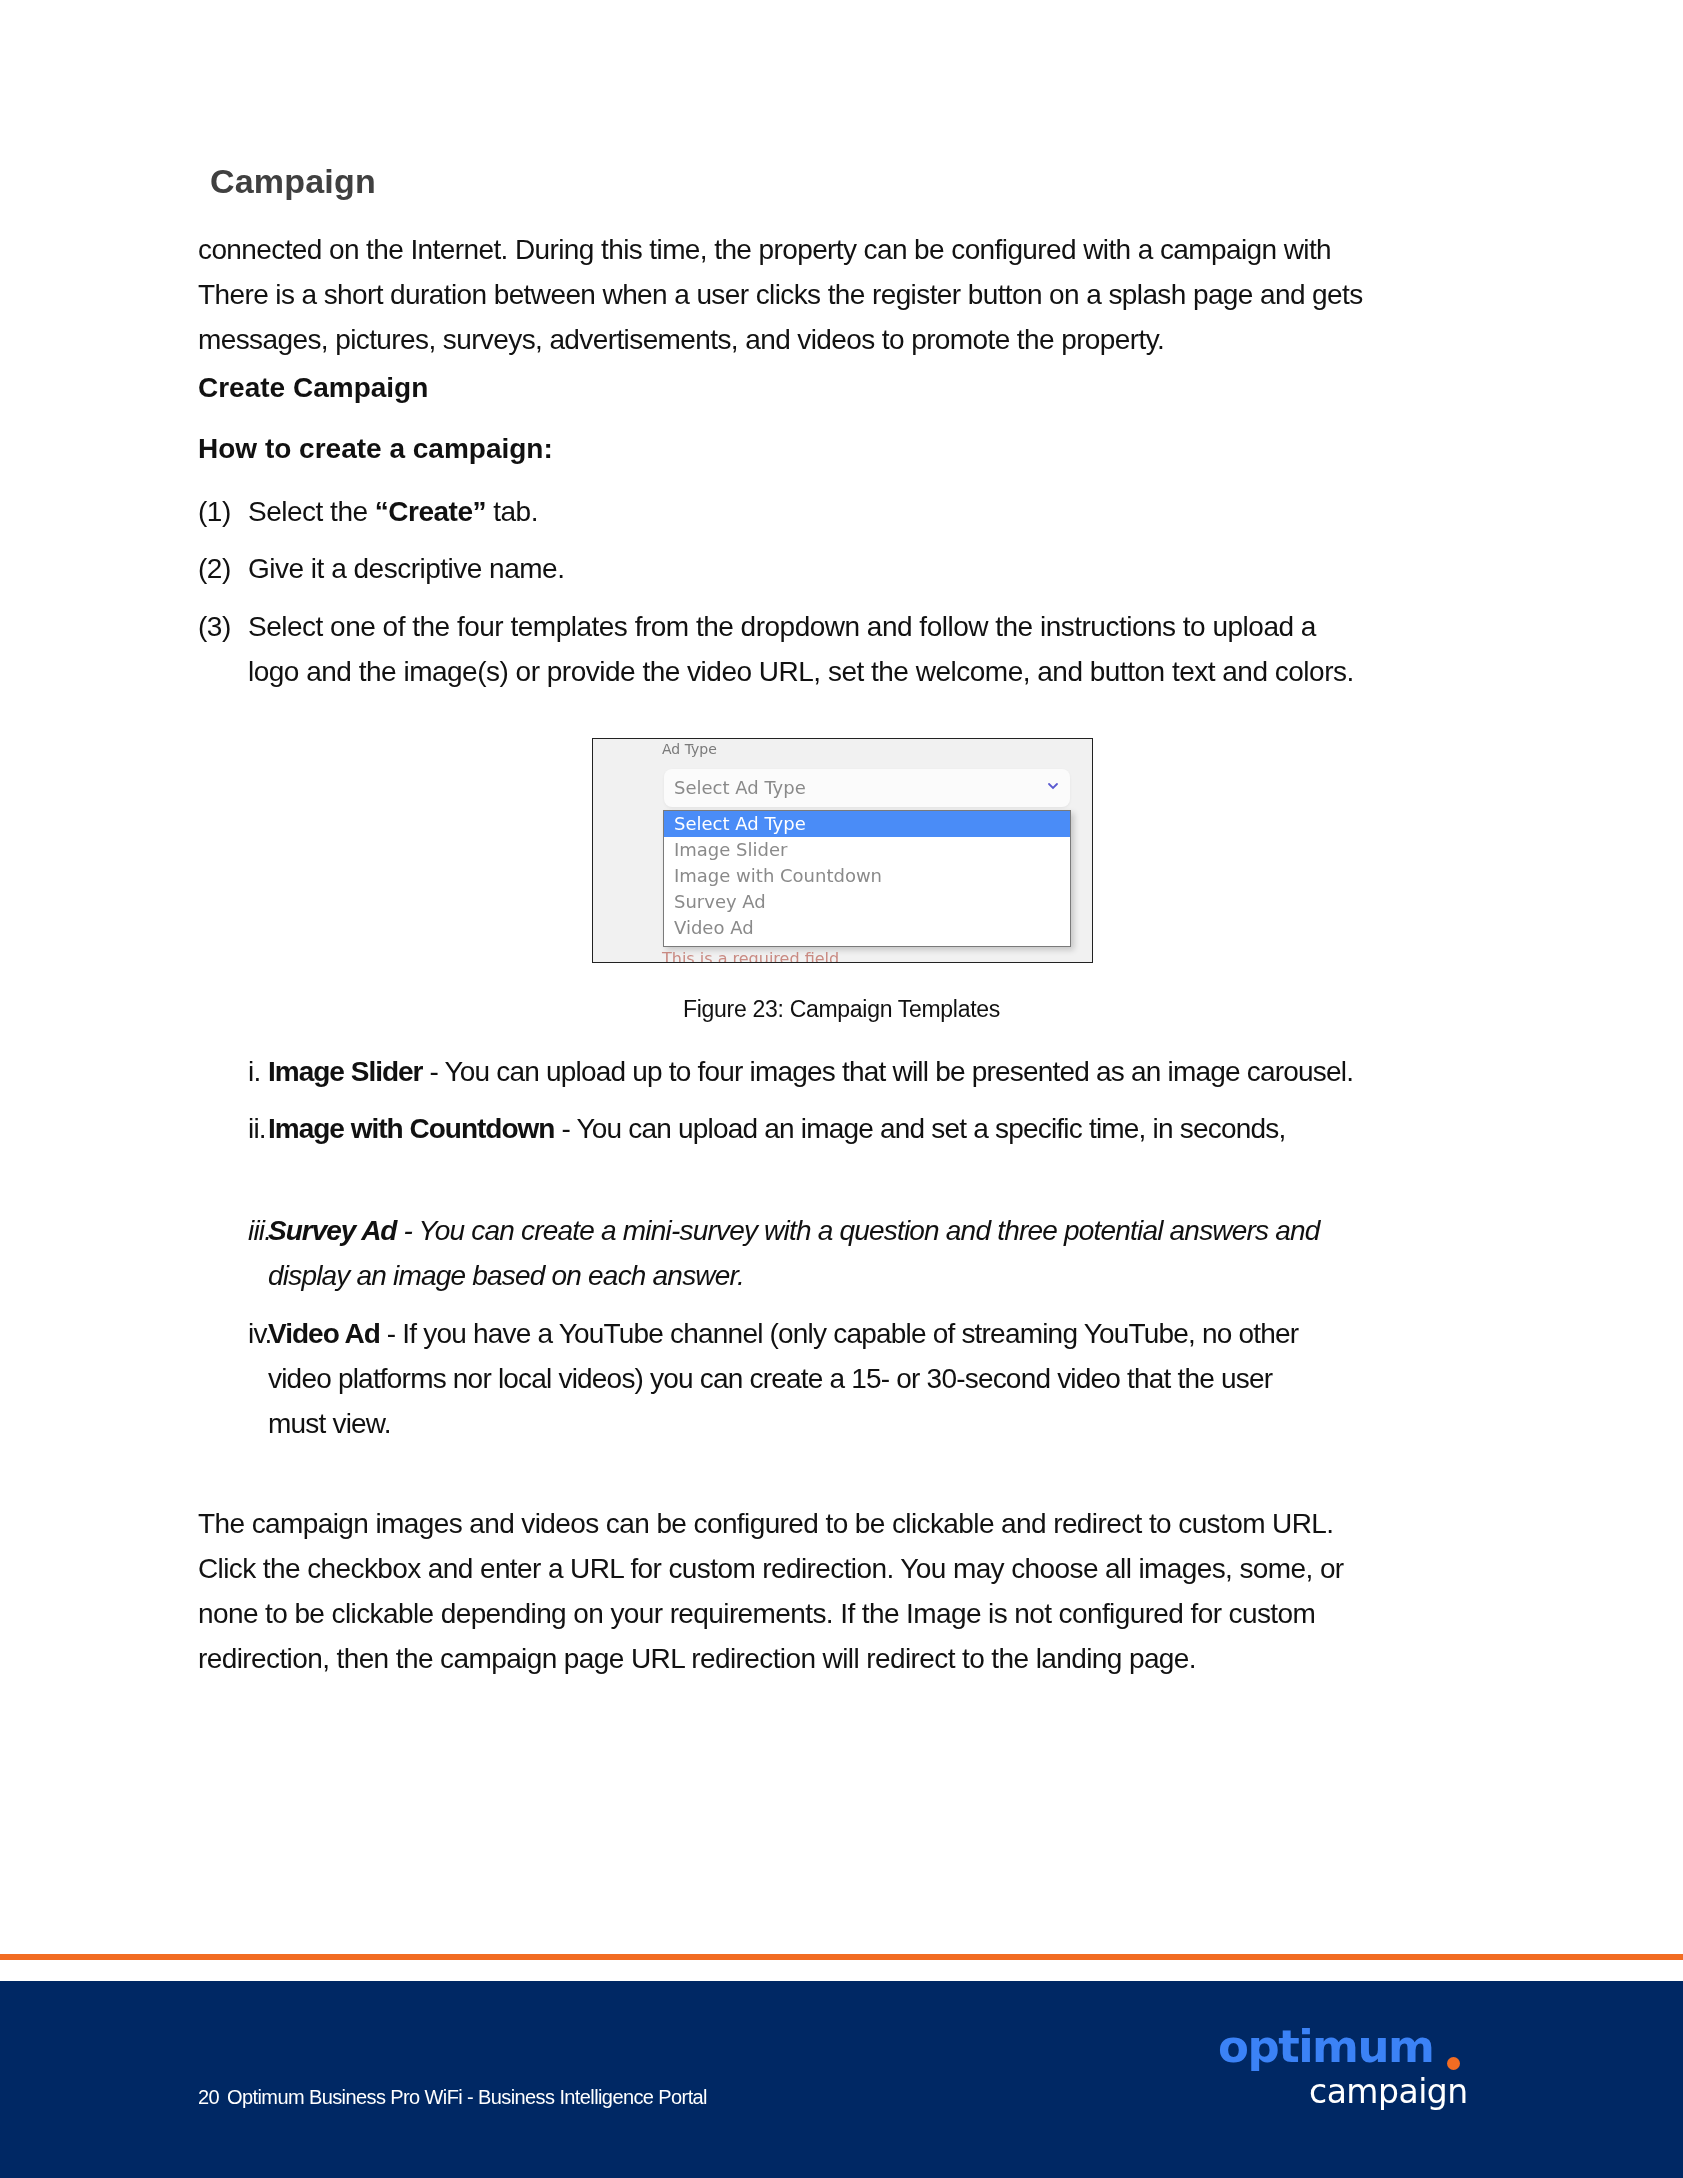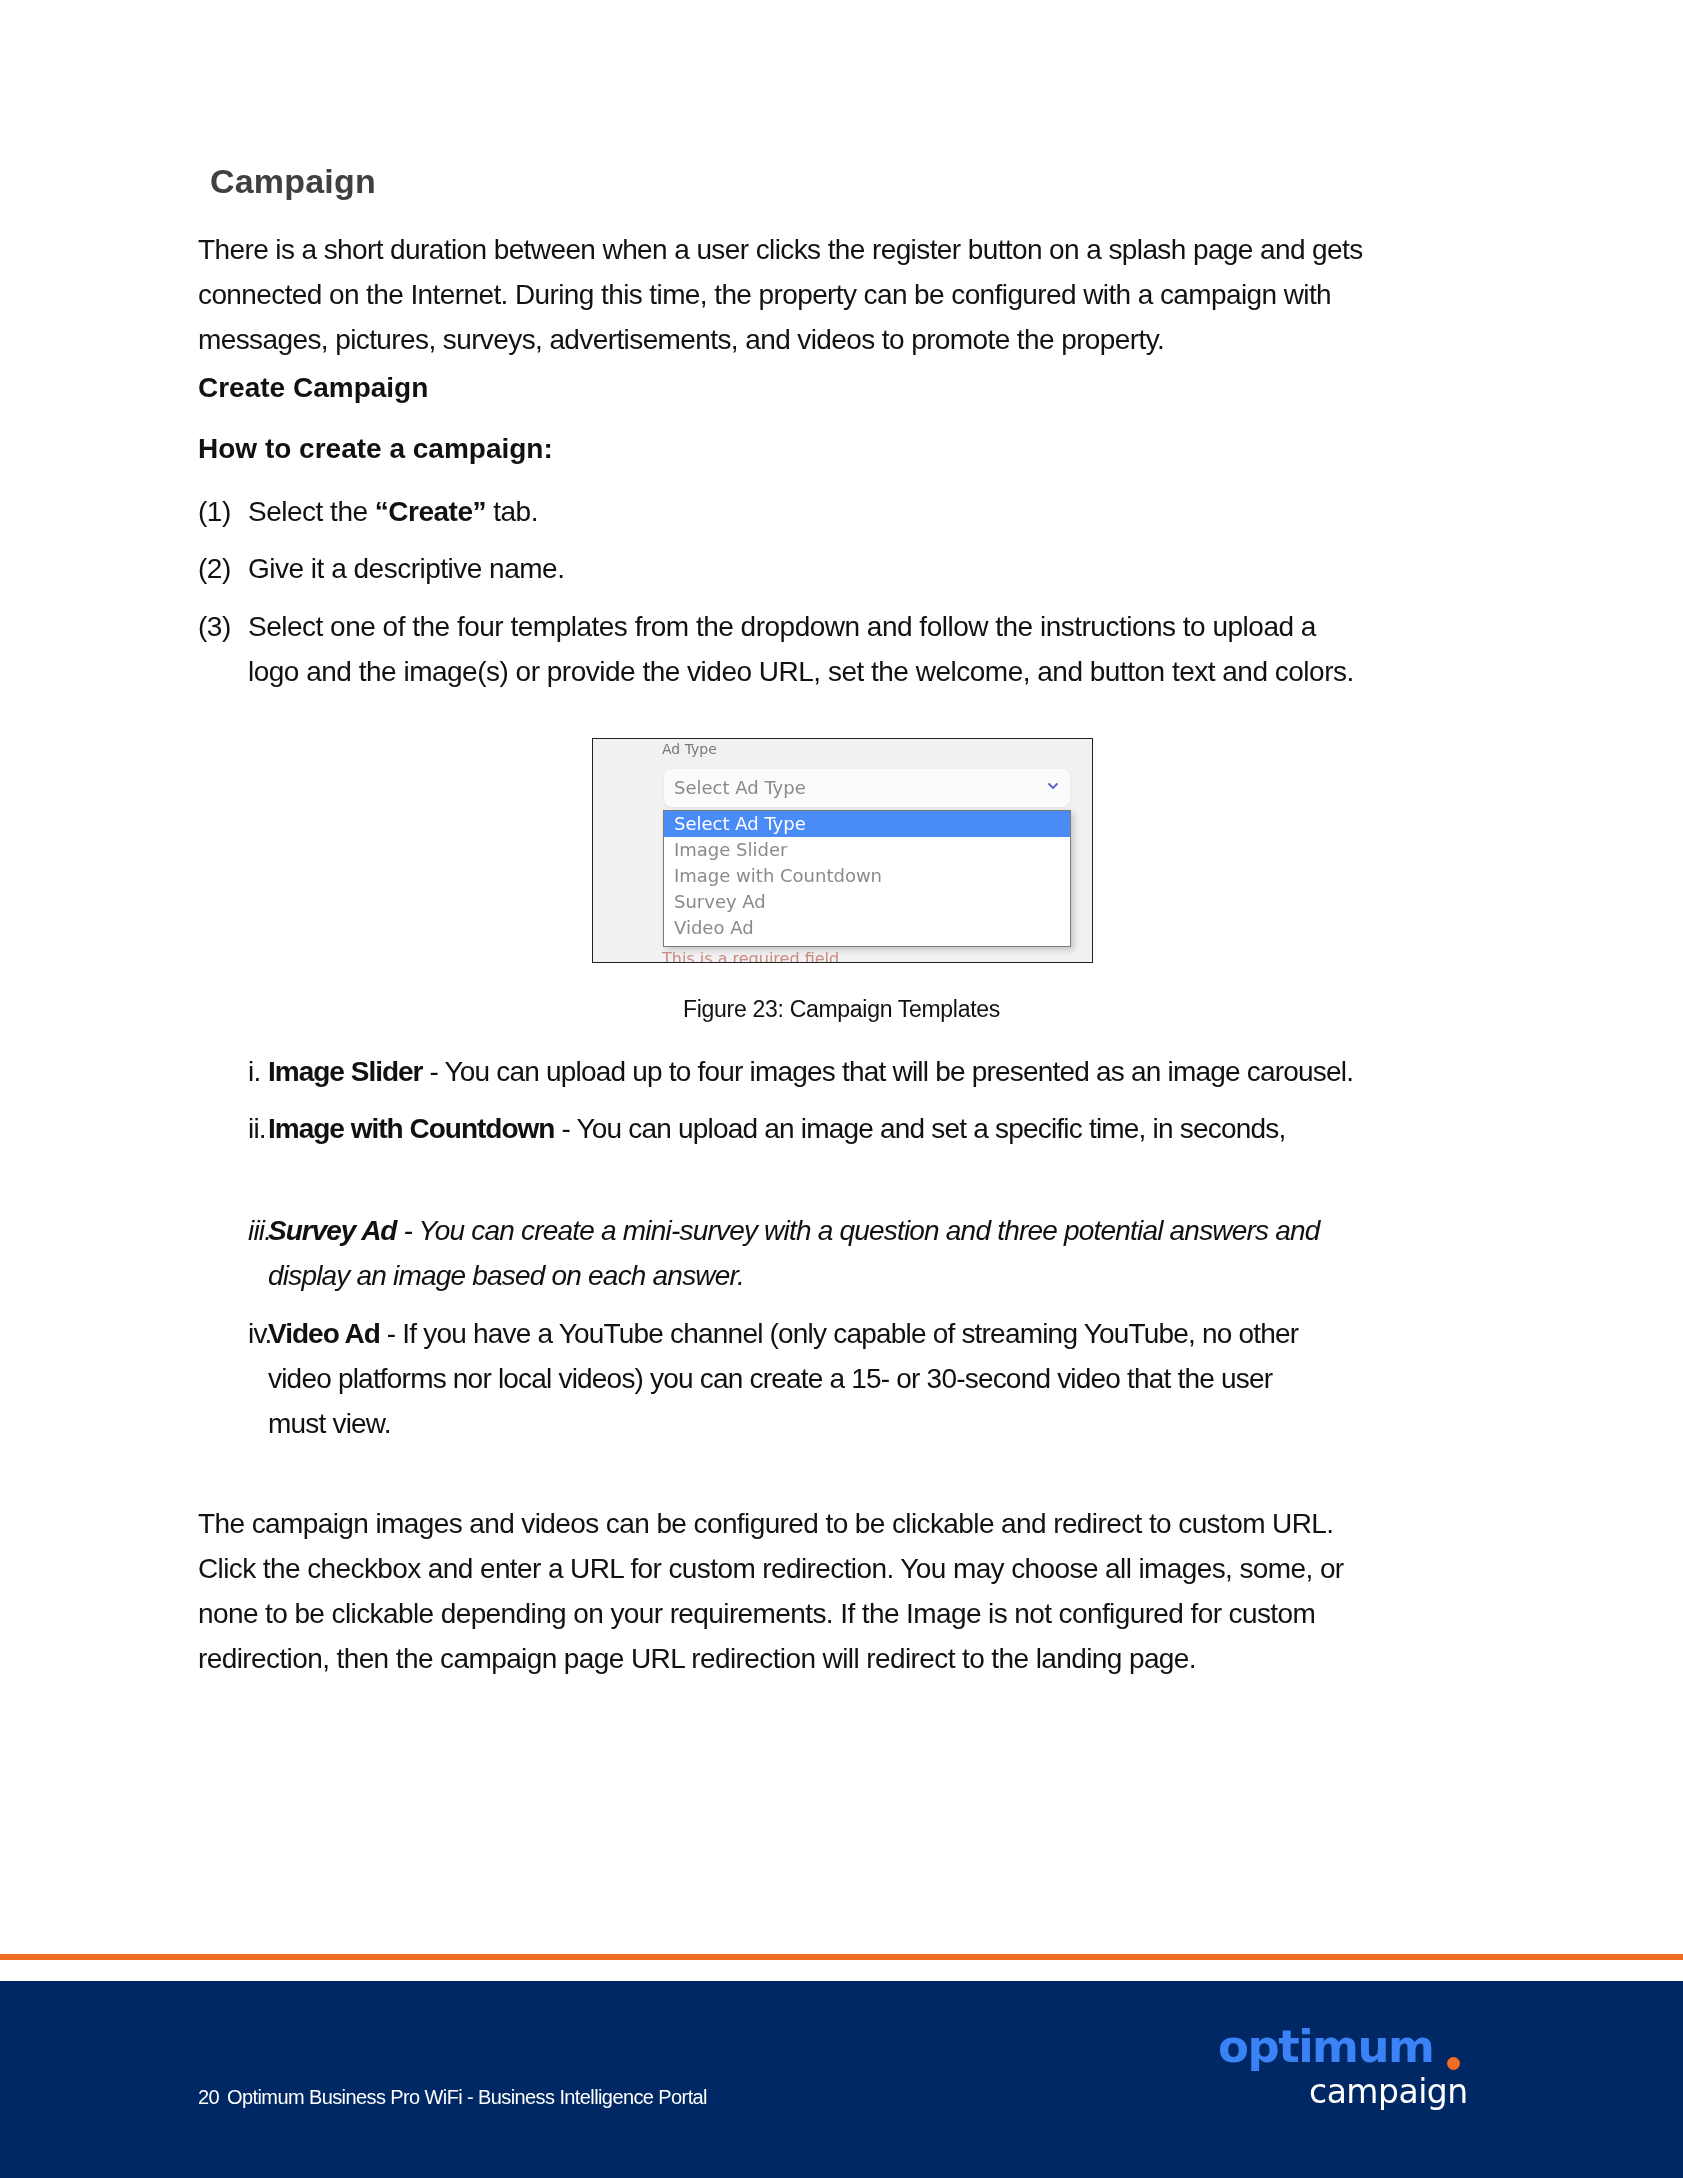--- a/index.html
+++ b/index.html
@@ -42,22 +42,22 @@
                font-family:"DejaVu Sans", sans-serif; }
   .logo-dot { position:absolute; left:229px; top:31px; width:13px; height:13px; border-radius:50%; background:#F26C22; }
   .logo-sub { position:absolute; left:91px; top:46px; font-size:33px; color:#ffffff; font-family:"DejaVu Sans", sans-serif; letter-spacing:-0.5px; }
 </style>
 </head>
 <body>
 
 <div class="abs heading">Campaign</div>
 
 <div class="abs para" style="top:227px;">
+  <div>connected on the Internet. During this time, the property can be configured with a campaign with</div>
   <div>There is a short duration between when a user clicks the register button on a splash page and gets</div>
-  <div>connected on the Internet. During this time, the property can be configured with a campaign with</div>
   <div>messages, pictures, surveys, advertisements, and videos to promote the property.</div>
 </div>
 
 <div class="abs sub" style="top:372px;">Create Campaign</div>
 <div class="abs sub" style="top:433px;">How to create a campaign:</div>
 
 <div class="abs step" style="top:489px;">
   <span class="num">(1)</span>
   <span class="txt"><span>Select the </span><b>“Create”</b><span> tab.</span></span>
 </div>

